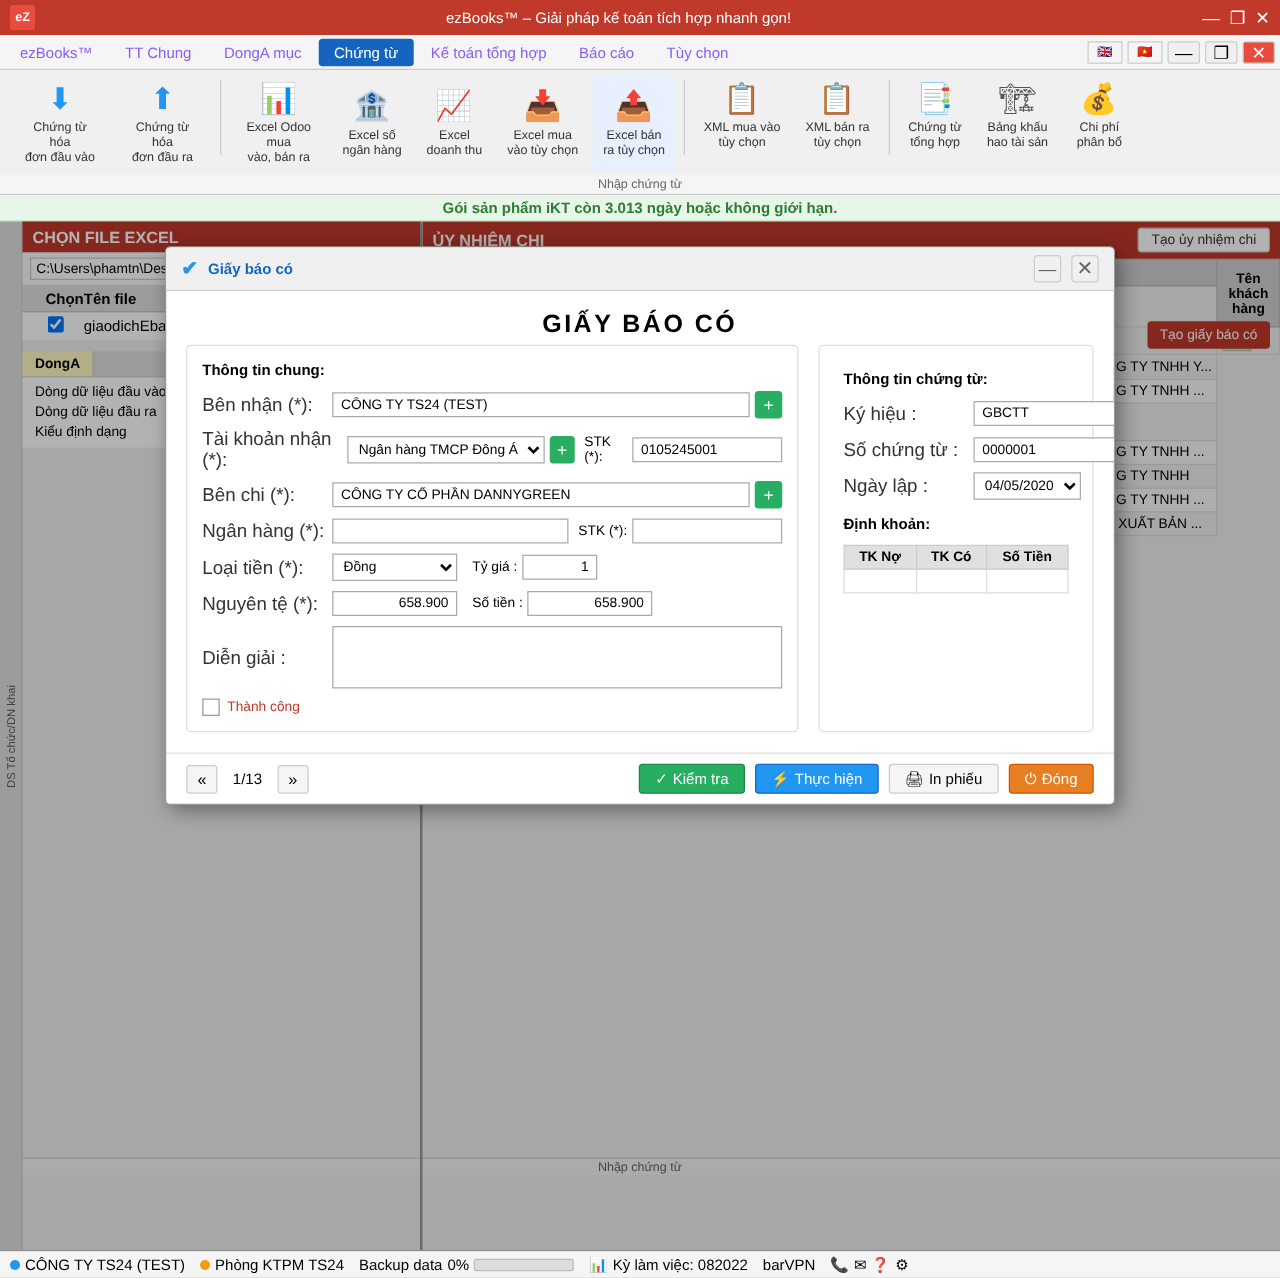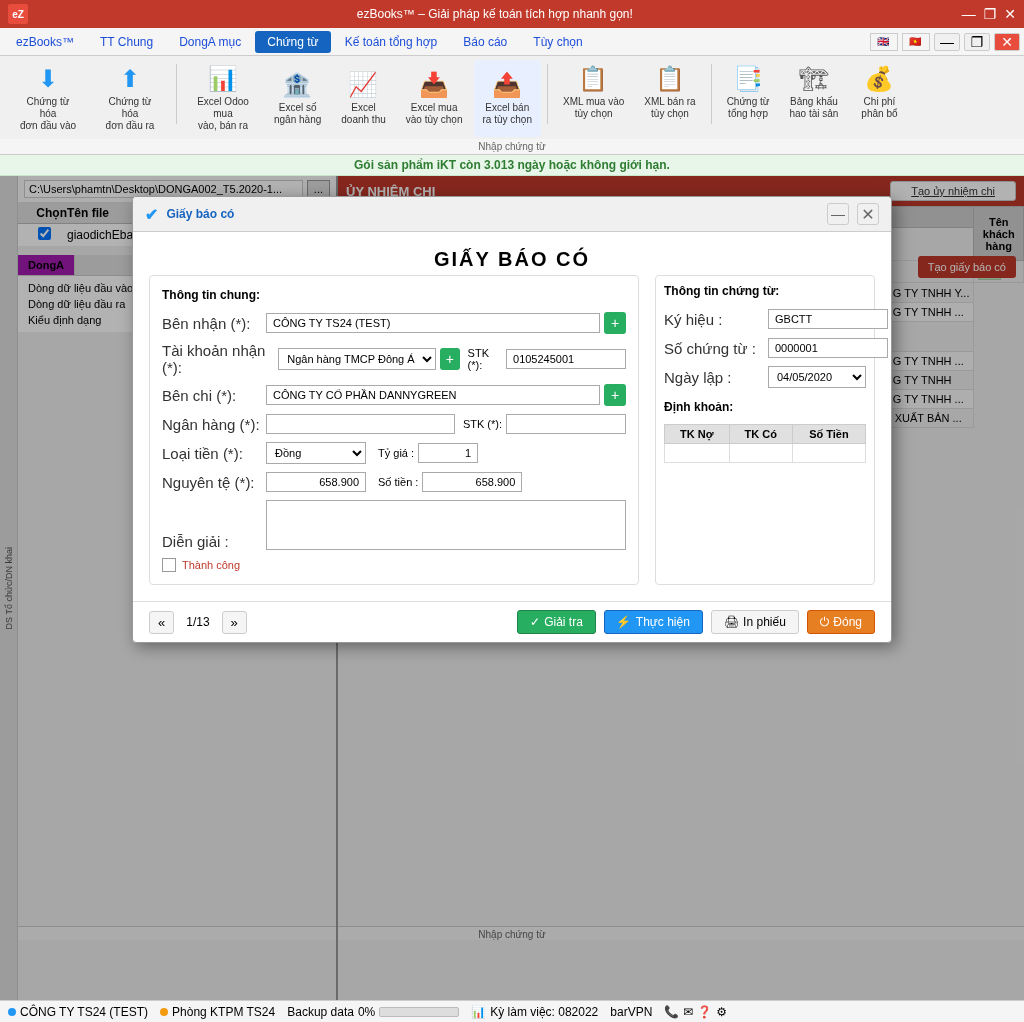--- a/index.html
+++ b/index.html
@@ -28,21 +28,21 @@
       display: flex;
       align-items: center;
       padding: 0 4px;
       gap: 2px;
     }
     .menu-item {
       padding: 4px 12px;
       cursor: pointer;
       border-radius: 3px;
       font-size: 12px;
-      color: #1d4ed8;
+      color: #8b5cf6;
     }
     .menu-item.active { background: #1565c0; color: white; border-radius: 3px; }
     .toolbar-btn {
       display: flex;
       flex-direction: column;
       align-items: center;
       justify-content: center;
       gap: 3px;
       padding: 4px 8px;
       cursor: pointer;
@@ -128,21 +128,21 @@
       display: flex;
       background: #e0e0e0;
       border-bottom: 1px solid #ccc;
     }
     .left-tab {
       padding: 4px 10px;
       cursor: pointer;
       font-size: 11px;
       border-right: 1px solid #ccc;
     }
-    .left-tab.active { background: #a21caf; font-weight: bold; }
+    .left-tab.active { background: #fef9c3; font-weight: bold; }
     .left-tab-items {
       padding: 4px 6px;
       background: white;
       flex: 1;
     }
     .left-tab-item {
       padding: 2px 4px;
       font-size: 11px;
       cursor: pointer;
     }
@@ -160,25 +160,24 @@
       justify-content: space-between;
       background: #c0392b;
       color: white;
       padding: 5px 8px;
     }
     .right-header-title { font-weight: bold; font-size: 13px; }
     .create-btn {
       background: white;
       color: #333;
       border: 1px solid #ccc;
-      padding: 3px 20px;
+      padding: 3px 10px;
       cursor: pointer;
       font-size: 11px;
       border-radius: 3px;
-      text-decoration: underline;
     }
 
     
     .data-table {
       width: 100%;
       border-collapse: collapse;
       font-size: 11px;
     }
     .data-table th {
       background: #d0d0d0;
@@ -311,21 +310,21 @@
     .modal-col-left {
       flex: 1;
       border: 1px solid #ddd;
       border-radius: 4px;
       padding: 12px;
     }
     .modal-col-right {
       width: 220px;
       border: 1px solid #ddd;
       border-radius: 4px;
-      padding: 8px;
+      padding: 19px;
     }
     .section-title {
       font-weight: bold;
       font-size: 12px;
       margin-bottom: 10px;
     }
     .form-row {
       display: flex;
       align-items: center;
       margin-bottom: 8px;
@@ -597,20 +596,21 @@
 
 <div class="info-bar">Gói sản phẩm iKT còn 3.013 ngày hoặc không giới hạn.</div>
 
 <div style="display:flex;height:calc(1022px - 28px - 28px - 82px - 16px - 22px - 22px);position:relative;overflow:hidden;">
 
   <div class="sidebar-strip">
     <span style="transform:rotate(180deg);font-size:9px;">DS Tổ chức/DN khai</span>
   </div>
 
   <div class="left-panel">
+    <div class="panel-header-red">CHỌN FILE EXCEL</div>
     <div class="file-path-row">
       <input class="file-path-input" type="text" value="C:\Users\phamtn\Desktop\DONGA002_T5.2020-1..." style="">
       <button class="browse-btn">...</button>
     </div>
     <div class="table-header-row">
       <div class="col-chon">Chọn</div>
       <div class="col-tenfile">Tên file</div>
     </div>
     <div class="file-row">
       <div class="col-chon" style="text-align:center;">
@@ -790,21 +790,21 @@
               <input class="form-input-sm" type="text" style="width: 60px; text-align: right;" value="1">
             </div>
 
             <div class="form-row">
               <div class="form-label">Nguyên tệ (*):</div>
               <input class="form-input-sm" type="text" style="width: 100px; text-align: right;" value="658.900">
               <span style="margin-left:8px;font-size:11px;">Số tiền :</span>
               <input class="form-input-sm" type="text" style="width: 100px; text-align: right;" value="658.900">
             </div>
 
-            <div class="form-row" style="align-items:flex-end;">
+            <div class="form-row" style="align-items:center;">
               <div class="form-label">Diễn giải :</div>
               <textarea style="flex: 1 1 0%; height: 50px; border: 1px solid rgb(170, 170, 170); font-size: 11px; resize: none;"></textarea>
             </div>
 
             <div class="thanh-cong-row">
               <div class="checkbox-square"></div>
               <span style="font-size:11px;color:#c0392b;">Thành công</span>
             </div>
           </div>
 
@@ -852,21 +852,21 @@
 
       <div class="modal-footer">
         <div class="nav-buttons">
           <button class="nav-btn">«</button>
           <span class="nav-page">1/13</span>
           <button class="nav-btn">»</button>
         </div>
         <div class="action-buttons">
           <button class="action-btn green">
             <span>✓</span>
-            <span>Giải tra</span>
+            <span>Kiểm tra</span>
           </button>
           <button class="action-btn blue">
             <span>⚡</span>
             <span>Thực hiện</span>
           </button>
           <button class="action-btn">
             <span>🖨</span>
             <span>In phiếu</span>
           </button>
           <button class="action-btn orange">

